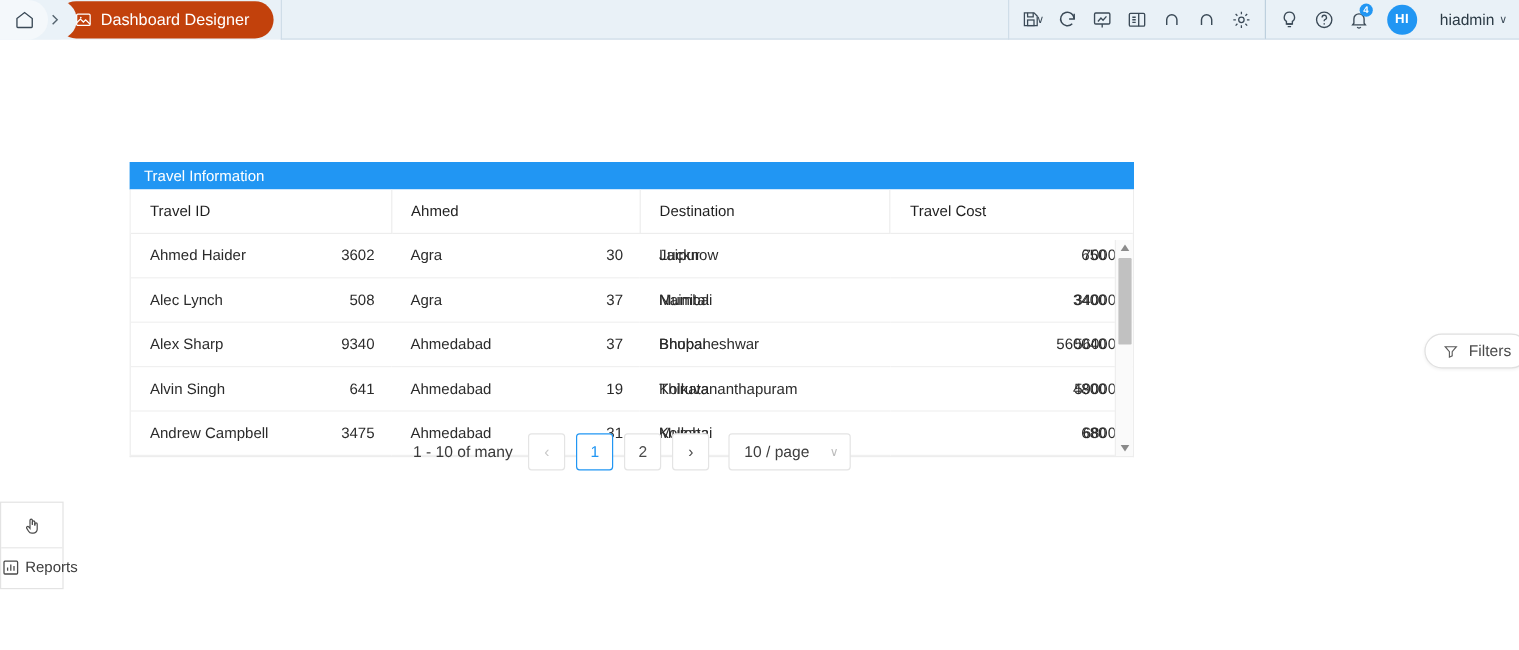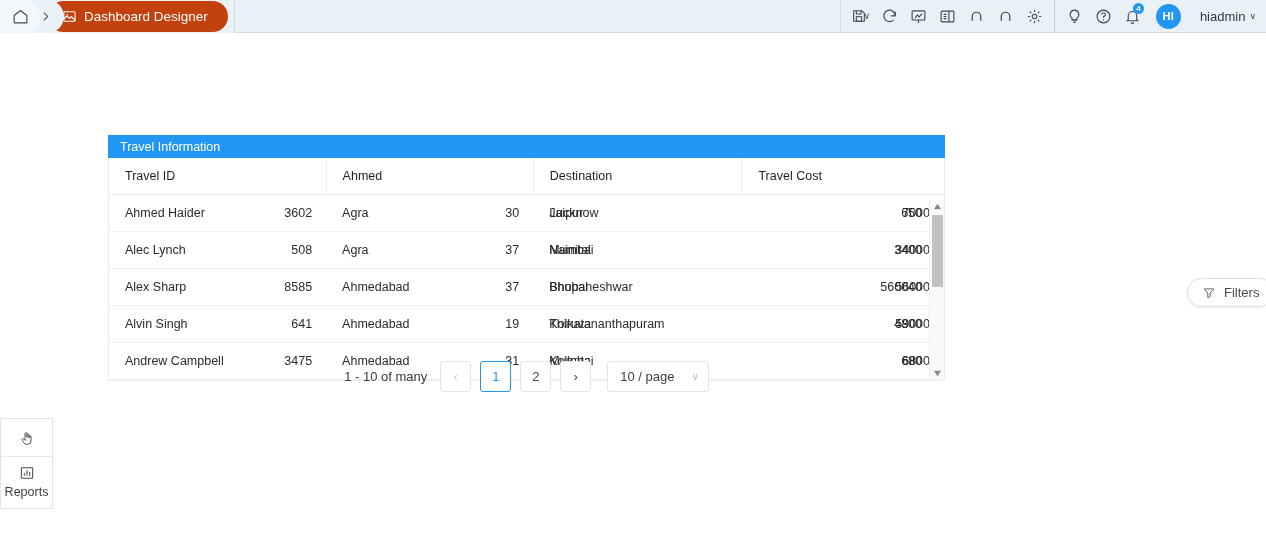--- a/index.html
+++ b/index.html
@@ -75,21 +75,21 @@
   
   .dock{
     position:absolute; left:0; top:418px; width:53px;
     border:1px solid #e3e3e3; background:#fff;
   }
   .dock-cell{
     height:38px; display:flex; align-items:center; justify-content:center;
     border-bottom:1px solid #e8e8e8; color:#4a4a4a;
   }
   .dock-item{
-    padding:8px 0 9px; display:flex; flex-direction:column;
+    padding:8px 0 9px; display:flex; flex-direction:row;
     align-items:center; gap:4px; color:#3d3d3d;
   }
   .dock-label{ font-size:12.5px; }
 
   
   .filters{
     position:absolute; left:1187px; top:278px;
     height:29px; padding:0 14px;
     background:#fff; border:1px solid #e0e0e0; border-radius:16px;
     display:flex; align-items:center; gap:8px;
@@ -366,21 +366,21 @@
           <td>
               <div class="cell" style="justify-content:flex-end">
                 <span class="glitch-right"><span>34000</span><span class="l2">3400</span></span>
               </div>
             </td>
         </tr>
         <tr>
           <td>
               <div class="cell">
                 <span>Alex Sharp</span>
-                <span class="num">8585</span>
+                <span class="num">9340</span>
               </div>
             </td>
           <td>
               <div class="cell">
                 <span>Ahmedabad</span>
                 <span class="num">37</span>
               </div>
             </td>
           <td>
               <div class="cell">

